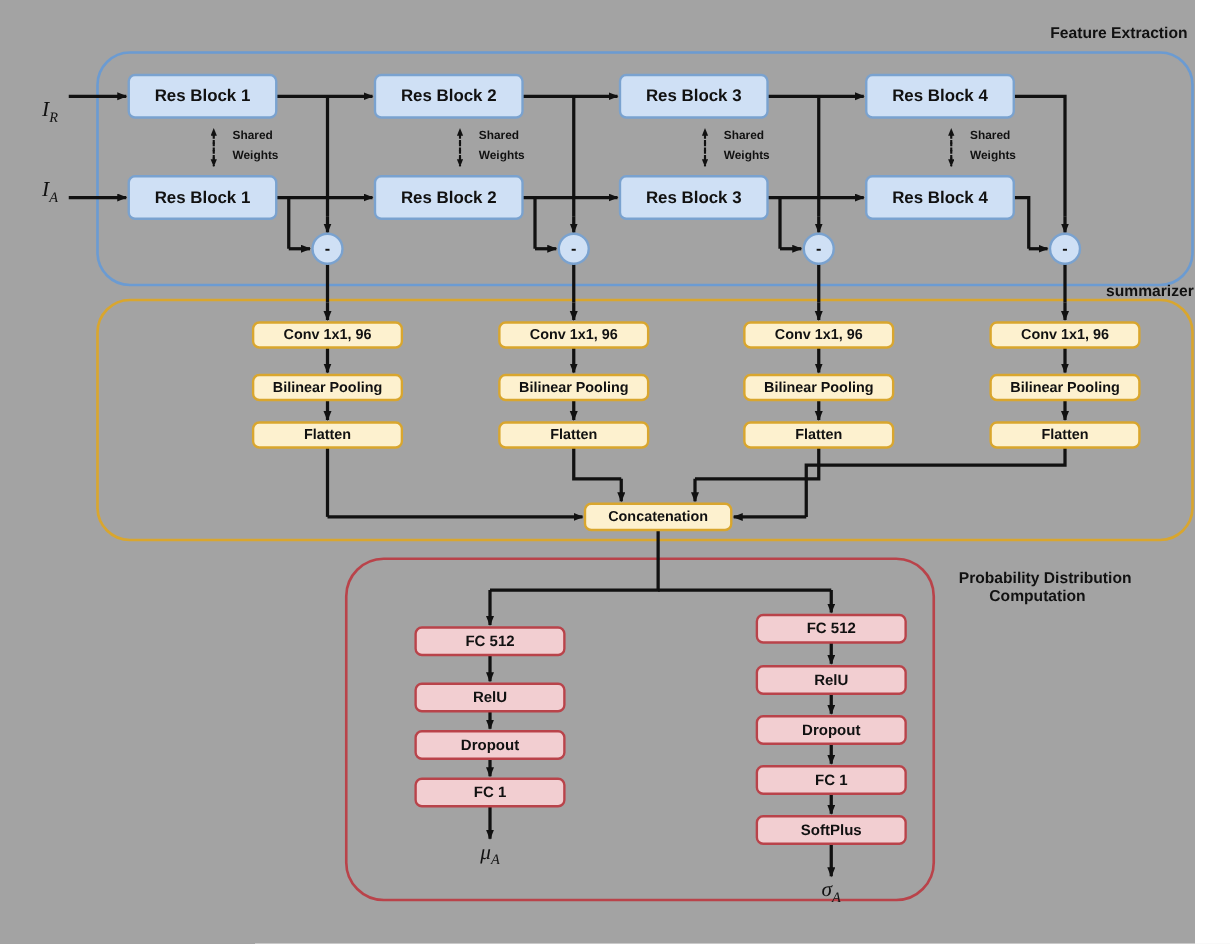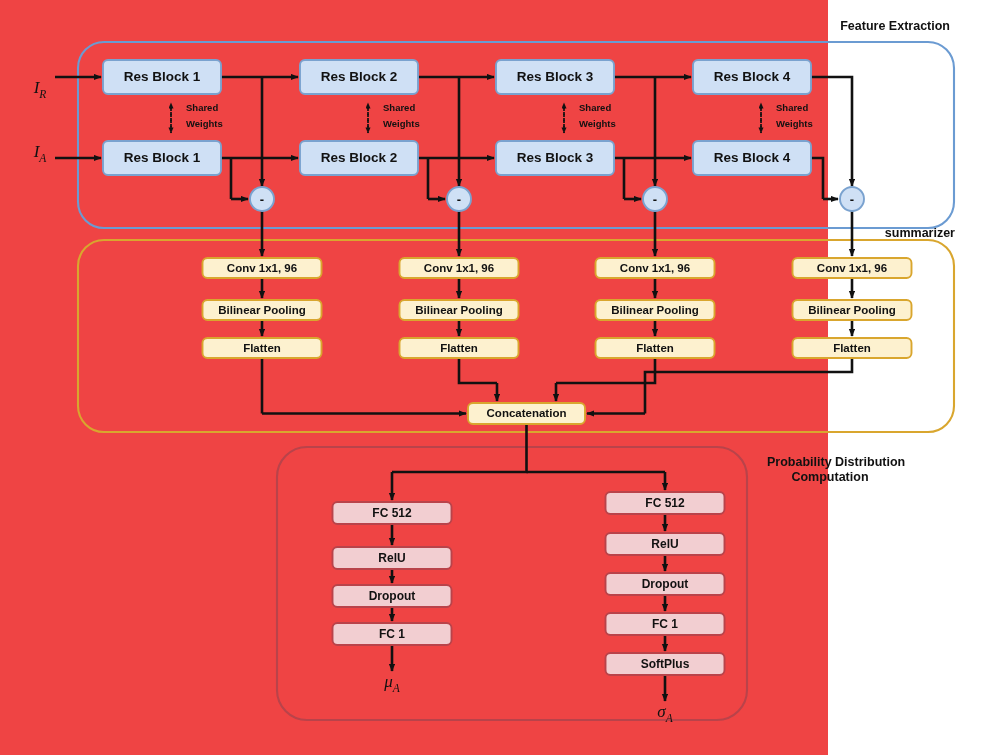--- a/index.html
+++ b/index.html
@@ -1,18 +1,18 @@
 <!DOCTYPE html>
 <html><head>
 <meta charset="utf-8">
 <style>
   html,body{margin:0;padding:0;background:#ffffff;}
   body{width:984px;height:755px;overflow:hidden;
        font-family:"Liberation Sans","DejaVu Sans",sans-serif;}
-  #diagram{position:relative;width:828px;height:755px;background:#ef4444;}
+  #diagram{position:relative;width:956px;height:755px;background:#a3a3a3;}
   svg{display:block;}
   .boxlabel{font-family:"Liberation Sans","DejaVu Sans",sans-serif;
             font-weight:bold;text-anchor:middle;dominant-baseline:middle;fill:#111111;}
   .grouplabel{font-family:"Liberation Sans","DejaVu Sans",sans-serif;
             font-weight:bold;font-size:12.5px;fill:#111111;}
   .smalllabel{font-family:"Liberation Sans","DejaVu Sans",sans-serif;
             font-weight:bold;font-size:9.5px;fill:#111111;}
   .mathlabel{font-family:"Liberation Serif","DejaVu Serif",serif;
             font-style:italic;font-size:17px;fill:#111111;text-anchor:middle;}
   .subsc{font-size:11.5px;}

